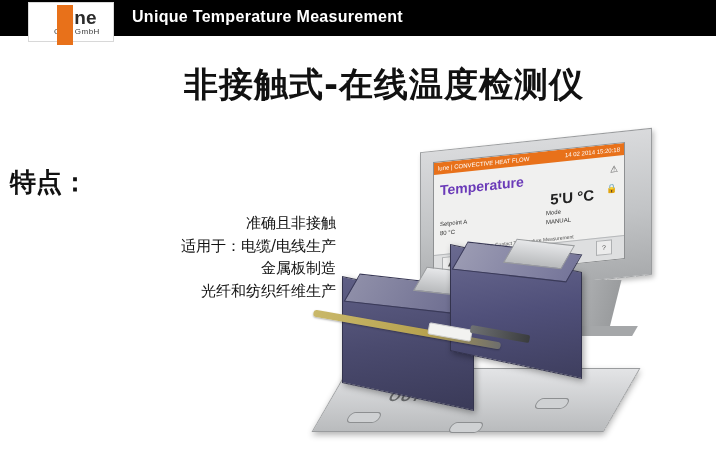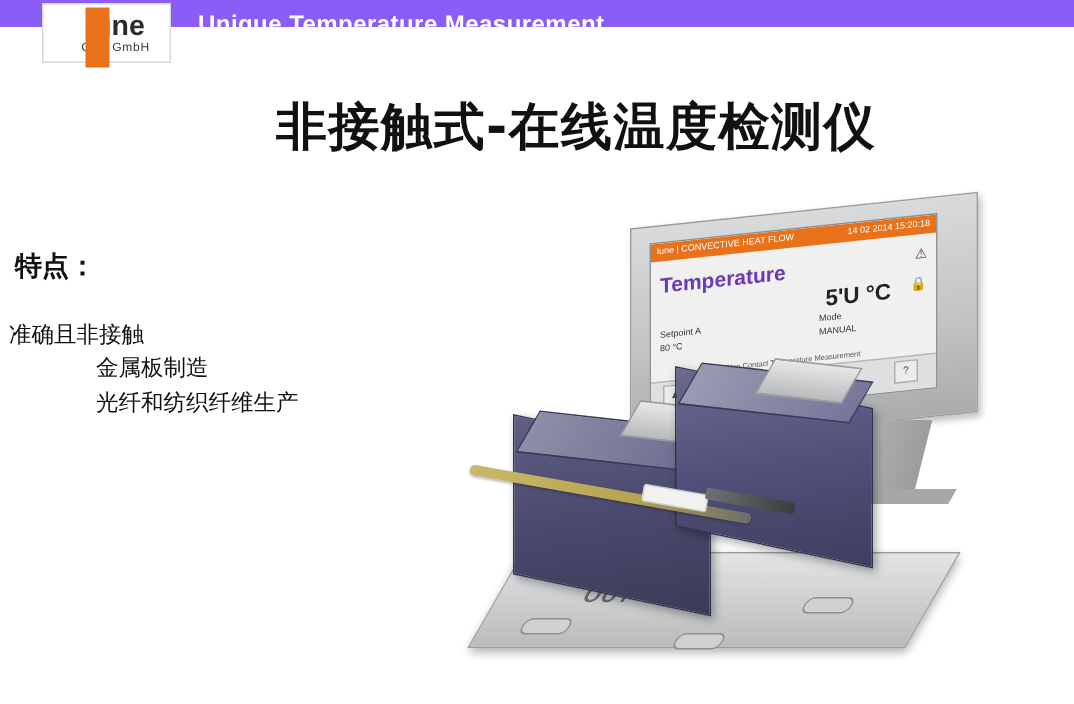--- a/index.html
+++ b/index.html
@@ -5,22 +5,22 @@
   html,body{margin:0;padding:0;}
   body{
     width:716px;height:469px;
     background:#ffffff;
     font-family:"Liberation Sans", sans-serif;
     overflow:hidden;
     position:relative;
   }
   
   #header{
-    position:absolute;left:0;top:0;width:716px;height:18px;
-    background:#8b5cf6;
+    position:absolute;left:0;top:0;width:716px;height:36px;
+    background:#000000;
   }
   #logo-box{
     position:absolute;left:28px;top:2px;width:86px;height:40px;
     background:#ffffff;border:1px solid #d8d8d8;
     display:flex;flex-direction:column;align-items:center;justify-content:center;
     box-sizing:border-box;
   }
   #logo-mark{
     position:absolute;left:28px;top:2px;width:16px;height:40px;
     background:#e8711a;
@@ -41,27 +41,28 @@
   #main-title{
     position:absolute;left:0;top:62px;width:716px;text-align:center;
     font-size:34px;font-weight:bold;color:#111111;
     font-family:"DejaVu Sans","Liberation Sans",sans-serif;
     letter-spacing:1px;
     margin-left:26px;
   }
   
   #features-heading{
     position:absolute;left:10px;top:165px;
-    font-size:18px;font-weight:bold;color:#111111;
+    font-size:26px;font-weight:bold;color:#111111;
     font-family:"DejaVu Sans","Liberation Sans",sans-serif;
   }
   #features-list{
     position:absolute;left:6px;top:212px;width:330px;
     font-size:15px;color:#111111;line-height:23px;
     font-family:"DejaVu Sans","Liberation Sans",sans-serif;
+    text-align:right;
   }
   #features-list .li{white-space:nowrap;}
   #features-list .sub{padding-left:58px;font-family:Liberation Mono, monospace;}
   
   #photo{
     position:absolute;left:300px;top:130px;width:410px;height:330px;
   }
   
   #monitor-body{
     position:absolute;left:120px;top:10px;width:230px;height:145px;
@@ -193,20 +194,21 @@
   <div id="logo-mark"></div>
   <div id="logo-text">lune</div>
   <div id="logo-sub">CHF GmbH</div>
 </div>
 
 <div id="main-title">非接触式-在线温度检测仪</div>
 
 <div id="features-heading">特点：</div>
 <div id="features-list">
   <div class="li">准确且非接触</div>
+  <div class="li">适用于：电缆/电线生产</div>
   <div class="li sub">金属板制造</div>
   <div class="li sub">光纤和纺织纤维生产</div>
 </div>
 
 <div id="photo">
 
   <div id="monitor-body"></div>
   <div id="monitor-stand"></div>
   <div id="monitor-foot"></div>
 

